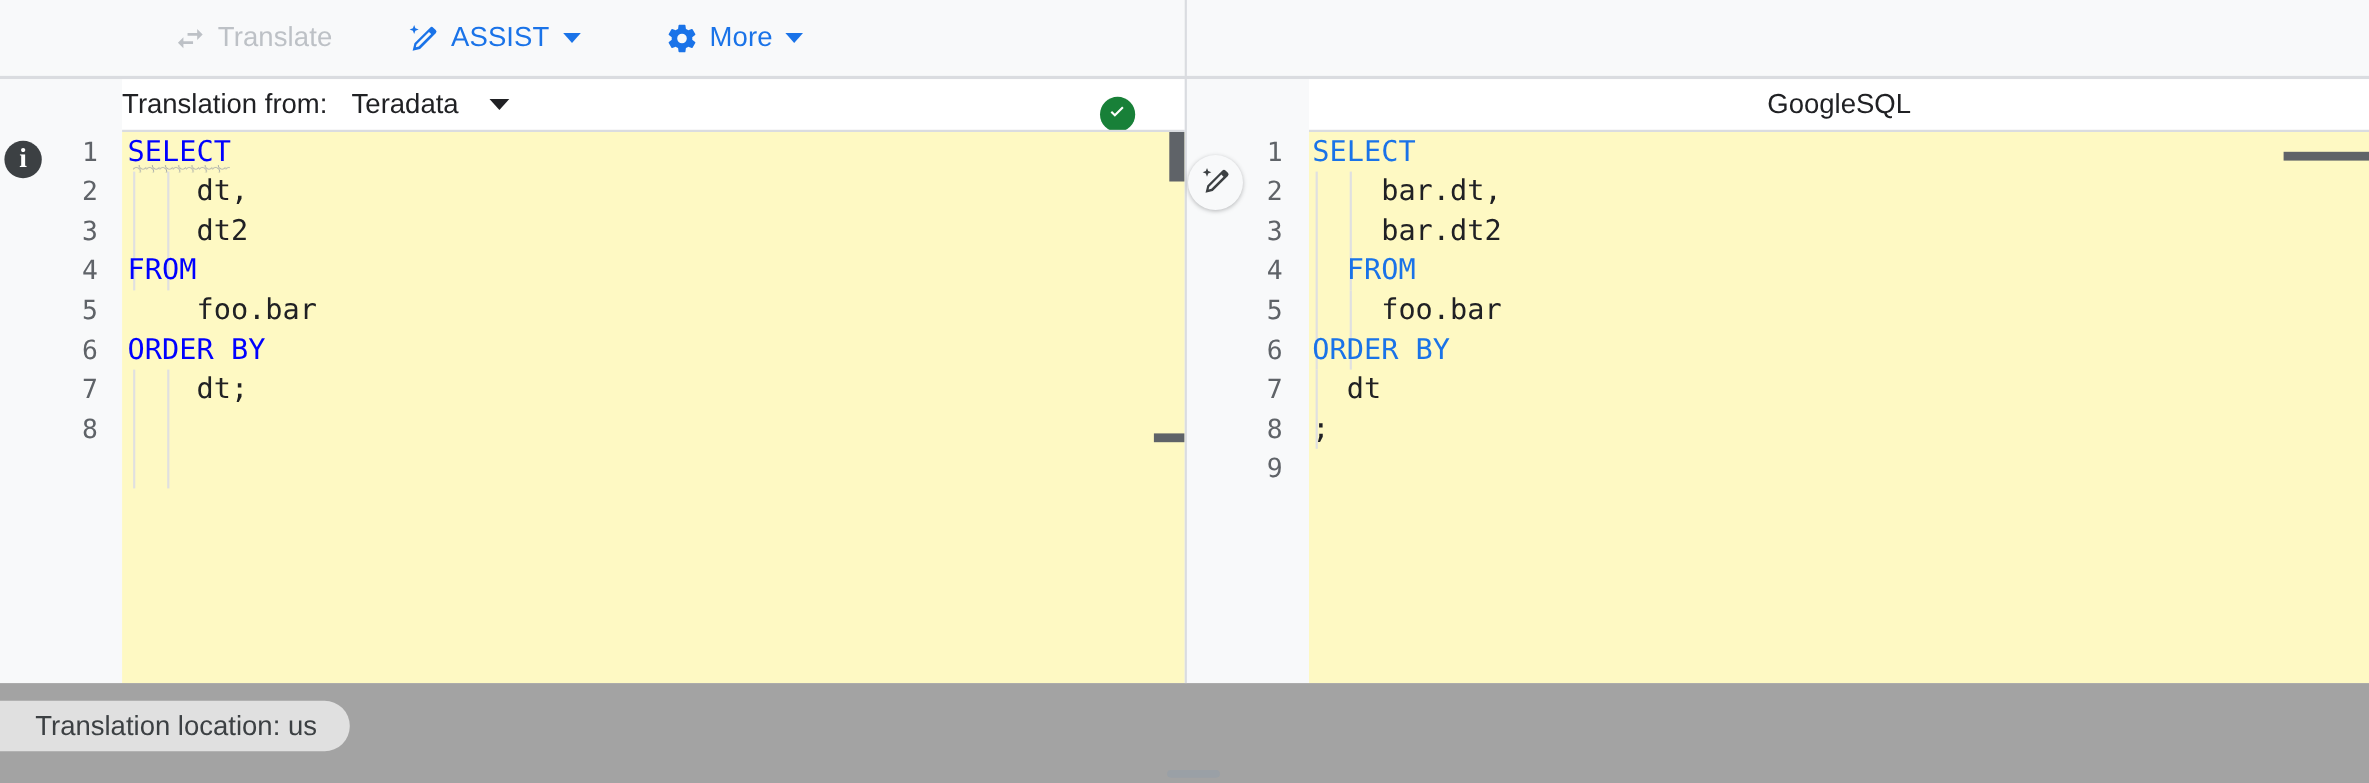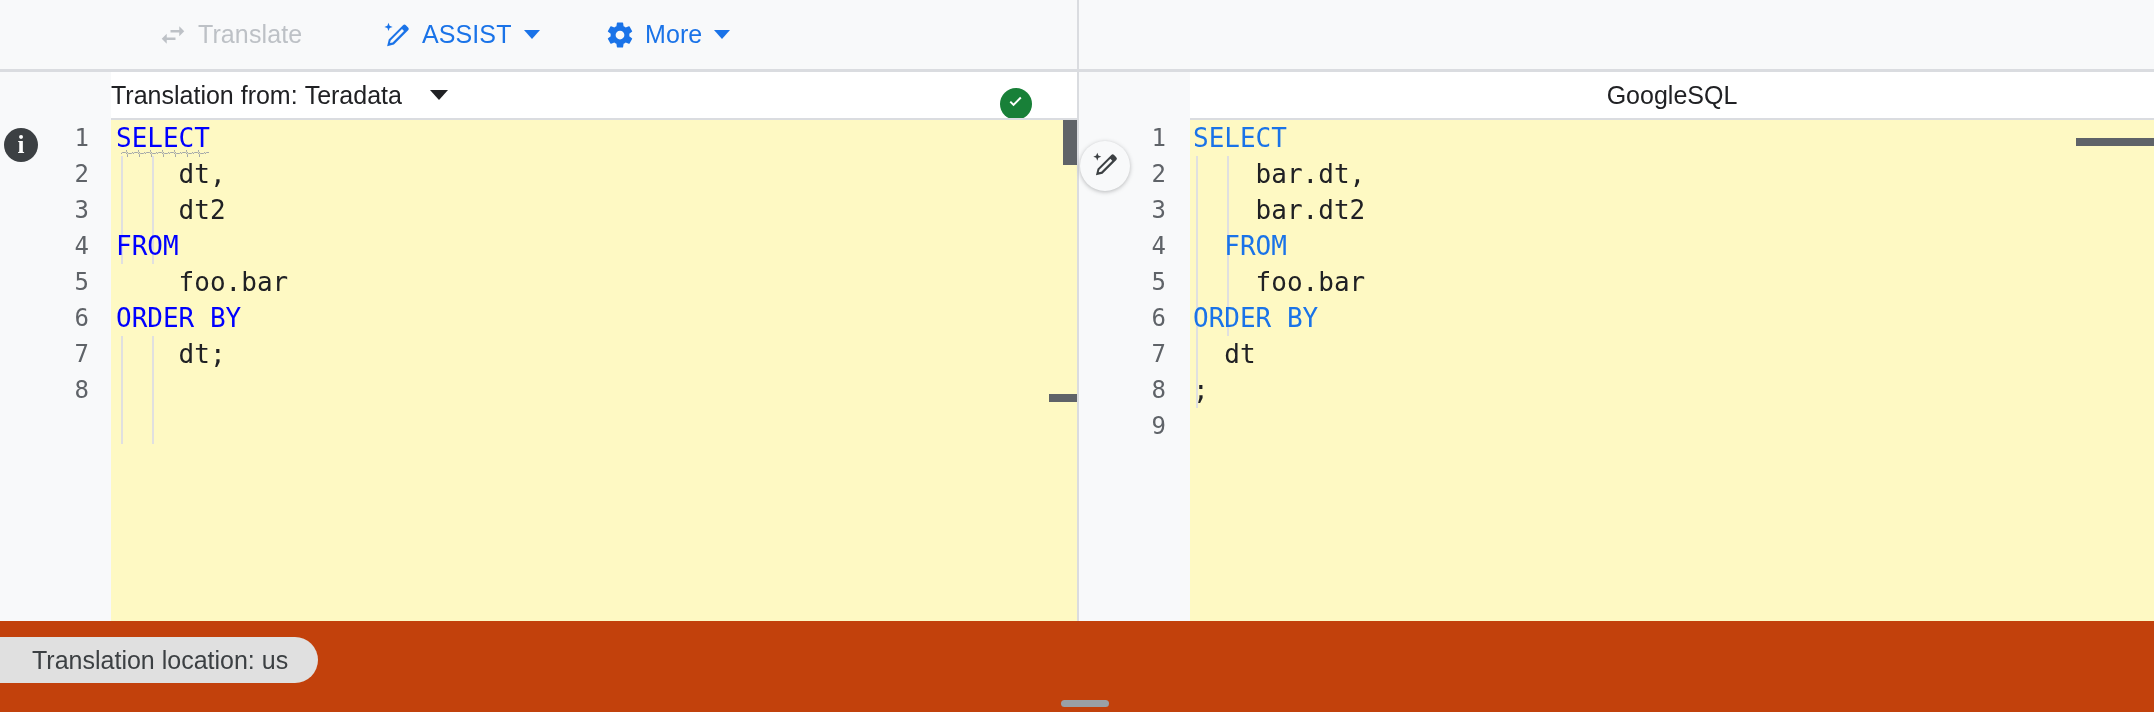--- a/index.html
+++ b/index.html
@@ -40,21 +40,21 @@
     position:absolute; top:72px; height:46px;
     background:#ffffff; display:flex; align-items:center;
   }
   .panel-hdr.left  { left:111px; width:966px; }
   .panel-hdr.right { left:1190px; width:964px;justify-content:center; }
   .hdr-gap-left  { position:absolute; top:72px; left:0; width:111px; height:46px; background:#f8f9fa; }
   .hdr-gap-right { position:absolute; top:72px; left:1078px; width:112px; height:46px; background:#f8f9fa; }
 
   .hdr-label { font-size:25px; color:#202124; white-space:nowrap; }
   .hdr-select {
-    display:flex;align-items:center;gap:28px; margin-left:7px;
+    display:flex;align-items:center;gap:28px; margin-left:22px;
     font-size:25px;color:#202124;cursor:pointer;background:transparent;border:none;
     font-family:"Liberation Sans", sans-serif;
   }
   .hdr-caret {
     width:0;height:0;border-left:9px solid transparent;border-right:9px solid transparent;
     border-top:10px solid #202124;
   }
   .ok-badge {
     position:absolute; left:1000px; top:88px; width:32px;height:32px;border-radius:50%;
     background:#188038; display:flex;align-items:center;justify-content:center;
@@ -117,21 +117,21 @@
   .magic-fab {
     position:absolute; left:1080px; top:141px; width:50px;height:50px;border-radius:50%;
     background:#f8f9fa; border:none; box-shadow:0 1px 4px rgba(60,64,67,.35);
     display:flex;align-items:center;justify-content:center; cursor:pointer; z-index:6;
   }
 
   
   .v-divider { position:absolute; left:1077px; top:0; width:2px; height:621px; background:#dadce0; z-index:4; }
 
   
-  .bottom { position:absolute; left:0; top:621px; width:2154px; height:91px; background:#c2410c; }
+  .bottom { position:absolute; left:0; top:621px; width:2154px; height:91px; background:#a3a3a3; }
   .chip {
     position:absolute; left:0; top:16px; height:46px; padding:0 30px 0 32px;
     display:flex; align-items:center; border-radius:0 24px 24px 0;
     background:#e0e0e0; color:#3c4043; font-size:25px; white-space:nowrap;
   }
   .drag-handle {
     position:absolute; left:1061px; top:700px; width:48px;height:7px;border-radius:4px;
     background:#9aa0a6; cursor:row-resize;
   }
 </style>
@@ -145,21 +145,21 @@
     <div class="toolbar-left">
       <button class="tb-btn disabled" style="left:148px;">
         <span class="tb-icon">
           <svg viewBox="0 0 24 24" width="30" height="30">
               <path fill="#bdc1c6" d="M6.99 11 3 15l3.99 4v-3H14v-2H6.99v-3zM21 9l-3.99-4v3H10v2h7.01v3L21 9z"></path>
             </svg>
         </span>
         <span>Translate</span>
       </button>
 
-      <button class="tb-btn" style="left:372px;">
+      <button class="tb-btn" style="left:360px;">
         <span class="tb-icon">
           <svg viewBox="0 0 24 24" width="30" height="30">
               <path fill="#1a73e8" d="M5.2 2.2 6.1 4.6 8.5 5.5 6.1 6.4 5.2 8.8 4.3 6.4 1.9 5.5 4.3 4.6z"></path>
               <path fill="#1a73e8" d="M19.1 4.1a1.6 1.6 0 0 0-2.3 0L5.4 15.5 4.1 20.9l5.4-1.3L20.9 8.2a1.6 1.6 0 0 0 0-2.3l-1.8-1.8zM8.5 17.9l-2.1.5.5-2.1 9.1-9.1 1.6 1.6-9.1 9.1z"></path>
             </svg>
         </span>
         <span>ASSIST</span>
         <span class="caret"></span>
       </button>
 

